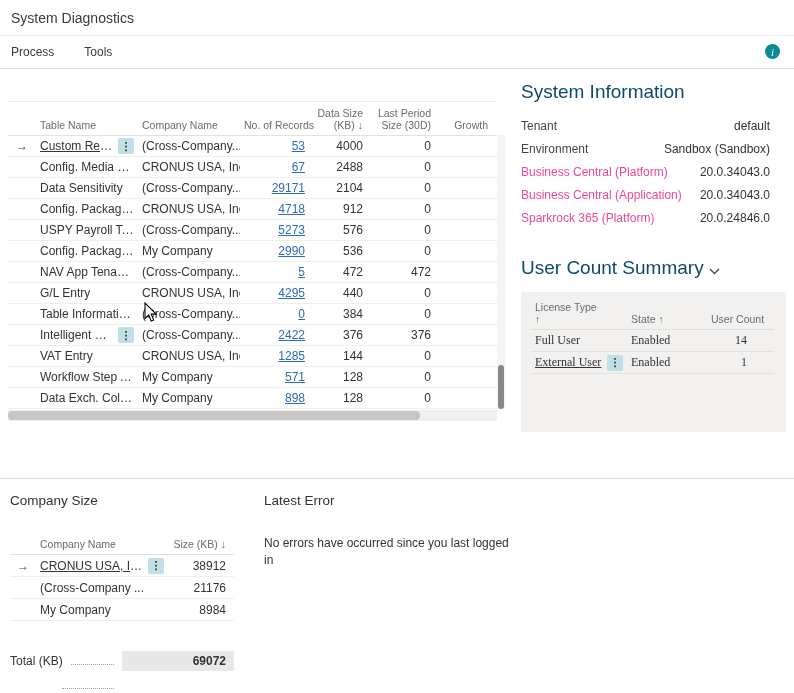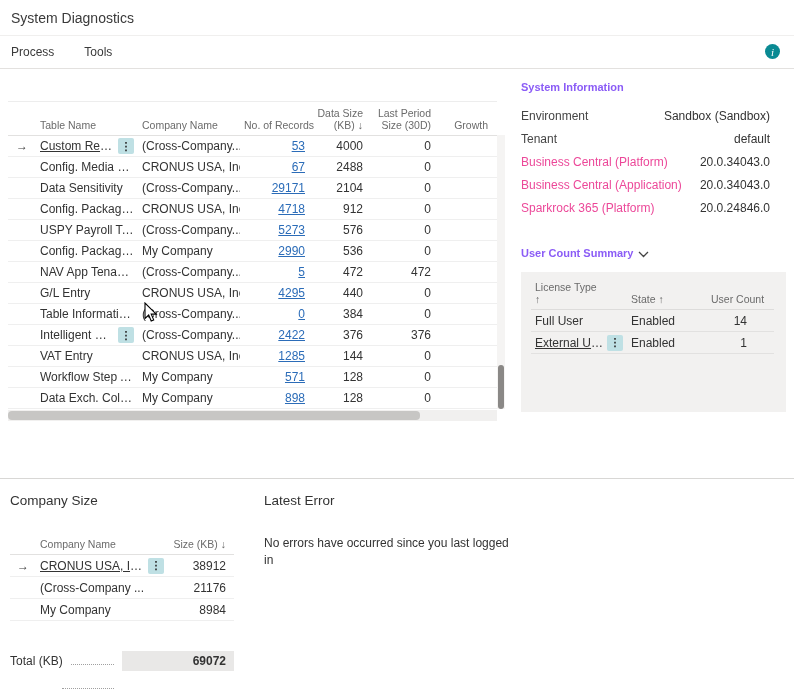--- a/index.html
+++ b/index.html
@@ -38,31 +38,31 @@
   .name-cell { display: flex; align-items: center; gap: 3px; }
   .name-cell .ellip { flex: 1 1 auto; overflow: hidden; text-overflow: ellipsis; white-space: nowrap; }
   .underline { text-decoration: underline; }
   .kebab { flex: 0 0 16px; width: 16px; height: 16px; background: var(--kebab-bg,#bfe0e4); border-radius: 2px;
     display: flex; align-items: center; justify-content: center; font-size: 11px; font-weight: bold; color: #2a2a2a; line-height: 1; cursor: pointer; }
   .vscroll { position: absolute; top: 34px; right: 0; bottom: 12px; width: 8px; background: #f5f4f3; }
   .vthumb { position: absolute; bottom: 0; left: 1px; width: 6px; height: 44px; background: #8a8886; border-radius: 3px; }
   .hscroll { height: 11px; background: #f1f0ef; margin-top: 1px; position: relative; width: 489px; }
   .hthumb { position: absolute; left: 0; top: 1px; height: 9px; width: 412px; background: #c7c6c4; border-radius: 4px; }
   
-  .card-title { font-size: 11px; font-weight: 700; color: #8b5cf6; }
+  .card-title { font-size: 19px; font-weight: 400; color: #0c4a6e; }
   .sysinfo-rows { margin-top: 11px; }
   .info-row { display: flex; justify-content: space-between; padding: 4.5px 0; padding-right: 16px; }
   .info-label { color: #454545; }
   .info-label.muted { color: #ec4899; }
   .info-value { color: #333; }
   .uc-head { margin-top: 26px; }
   .uc-card { margin-top: 12px; background: #f2f1f0; padding: 4px 12px 0 10px; height: 140px; }
   .uc-hrow, .uc-row { display: grid; grid-template-columns: 96px 80px 48px 1fr; }
   .uc-hrow { color: #6b6b6b; font-size: 10.5px; align-items: end; padding: 5px 0 4px; border-bottom: 1px solid #dddcdb; line-height: 12px; }
-  .uc-row { height: 22px; align-items: center; border-bottom: 1px solid #e2e1e0; }
+  .uc-row { height: 22px; align-items: center; border-bottom: 1px solid #e2e1e0; font-family: Liberation Serif, serif; }
   
   .divider2 { border-top: 1px solid #d8d7d5; }
   .bottom { display: flex; padding: 14px 22px 0 10px; }
   .cs-col { width: 224px; }
   .cs-table { margin-top: 26px; }
   .cs-head, .cs-row { display: grid; grid-template-columns: 26px 132px 66px; }
   .cs-head { color: #6b6b6b; font-size: 10.5px; padding: 4px 0; border-bottom: 1px solid #e2e1e0; align-items: end; }
   .cs-row { height: 22px; align-items: center; border-bottom: 1px solid #efefef; }
   .total-row { display: flex; align-items: flex-end; margin-top: 30px; }
   .total-label { font-size: 12px; padding-bottom: 3px; }
@@ -261,26 +261,26 @@
       <div class="hscroll">
         <div class="hthumb"></div>
       </div>
     </div>
   </div>
 
   <div class="right-col">
     <div class="card-title">System Information</div>
     <div class="sysinfo-rows">
         <div class="info-row">
+          <span class="info-label">Tenant</span>
+          <span class="info-value">default</span>
+        </div>
+        <div class="info-row">
           <span class="info-label">Environment</span>
           <span class="info-value">Sandbox (Sandbox)</span>
-        </div>
-        <div class="info-row">
-          <span class="info-label">Tenant</span>
-          <span class="info-value">default</span>
         </div>
         <div class="info-row">
           <span class="info-label muted">Business Central (Platform)</span>
           <span class="info-value">20.0.34043.0</span>
         </div>
         <div class="info-row">
           <span class="info-label muted">Business Central (Application)</span>
           <span class="info-value">20.0.34043.0</span>
         </div>
         <div class="info-row">

